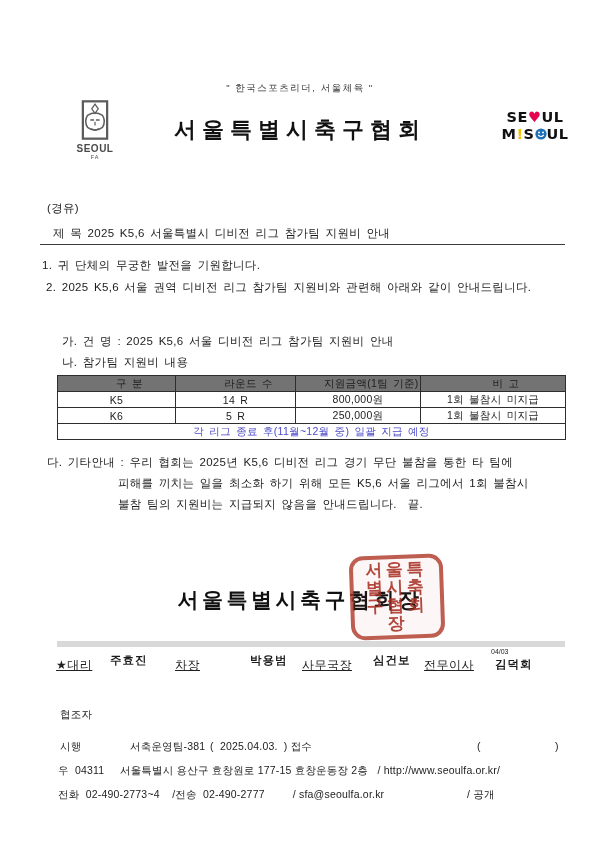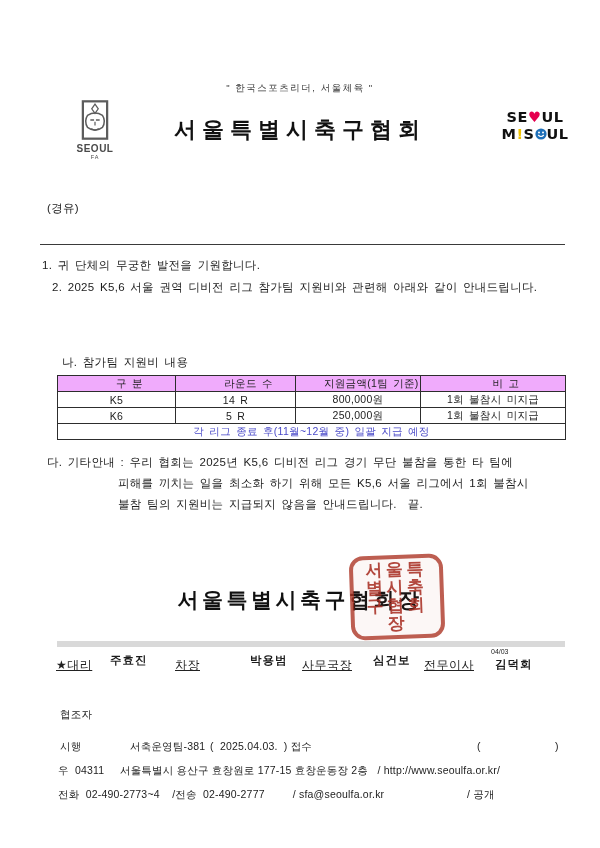--- a/index.html
+++ b/index.html
@@ -19,28 +19,28 @@
               line-height:1.15;color:#111;font-family:"DejaVu Sans",sans-serif;letter-spacing:0.5px;}
   .heart{color:#e5004f;}
   .bang{color:#f0c300;}
   .smiley-svg{width:12px;height:12px;display:inline-block;vertical-align:-1px;}
   
   .line-to{left:55px;top:176px;}
   .line-via{left:47px;top:201px;}
   .line-subject{left:53px;top:226px;}
   .subject-underline{left:40px;top:244px;width:525px;border-top:1.5px solid #3a3a3a;height:0;}
   .p1{left:42px;top:258px;}
-  .p2{left:52px;top:280px;}
+  .p2{left:46px;top:280px;}
   .ga{left:62px;top:334px;}
   .na{left:62px;top:355px;}
   
   .support-table{position:absolute;left:57px;top:375px;width:508px;border-collapse:collapse;
                  font-size:10.5px;text-align:center;table-layout:fixed;letter-spacing:0.3px;word-spacing:2px;}
   .support-table th,.support-table td{border:1px solid #2d2d2d;height:15px;padding:0 2px;font-weight:normal;white-space:pre;}
-  .support-table th{background:#f0abfc;padding-left:28px;}
+  .support-table th{background:#737373;padding-left:28px;}
   .support-table .note-cell{font-weight:normal;}
   
   .da1{left:47px;top:455px;}
   .da2{left:118px;top:476px;}
   .da3{left:118px;top:497px;}
   
   .sig{top:586px;left:0;width:100%;text-align:center;font-size:21px;font-weight:bold;letter-spacing:3.5px;color:#111;}
   .stamp{left:350px;top:555px;width:86px;height:76px;border:4.5px solid rgba(170,50,35,0.78);
          border-radius:14px;transform:rotate(-2deg);background:rgba(205,95,75,0.05);}
   .stamp-text{width:66px;height:72px;margin:2px auto 0;font-size:17px;line-height:1.05;letter-spacing:3.5px;
@@ -90,24 +90,26 @@
     <div><span>SE</span><span class="heart">♥</span><span>UL</span></div>
     <div><span>M</span><span class="bang">!</span><span>S</span><span class="smiley-svg"><svg viewBox="0 0 12 12">
             <circle cx="6" cy="6" r="5.6" fill="#1d6fb8"></circle>
             <circle cx="4" cy="4.6" r="1" fill="#fff"></circle>
             <circle cx="8" cy="4.6" r="1" fill="#fff"></circle>
             <path d="M3.2 7 q2.8 3 5.6 0" stroke="#fff" stroke-width="1.2" fill="none"></path>
           </svg></span><span>UL</span></div>
   </div>
 
   <div class="abs t line-via">(경유)</div>
+  <div class="abs t line-subject">제 목 2025 K5,6 서울특별시 디비전 리그 참가팀 지원비 안내</div>
   <div class="abs subject-underline"></div>
 
   <div class="abs t p1">1. 귀 단체의 무궁한 발전을 기원합니다.</div>
   <div class="abs t p2">2. 2025 K5,6 서울 권역 디비전 리그 참가팀 지원비와 관련해 아래와 같이 안내드립니다.</div>
+  <div class="abs t ga">가. 건 명 : 2025 K5,6 서울 디비전 리그 참가팀 지원비 안내</div>
   <div class="abs t na">나. 참가팀 지원비 내용</div>
 
   <table class="support-table">
     <colgroup>
         <col style="width:118px">
         <col style="width:120px">
         <col style="width:125px">
         <col style="width:145px">
       </colgroup>
     <thead>

